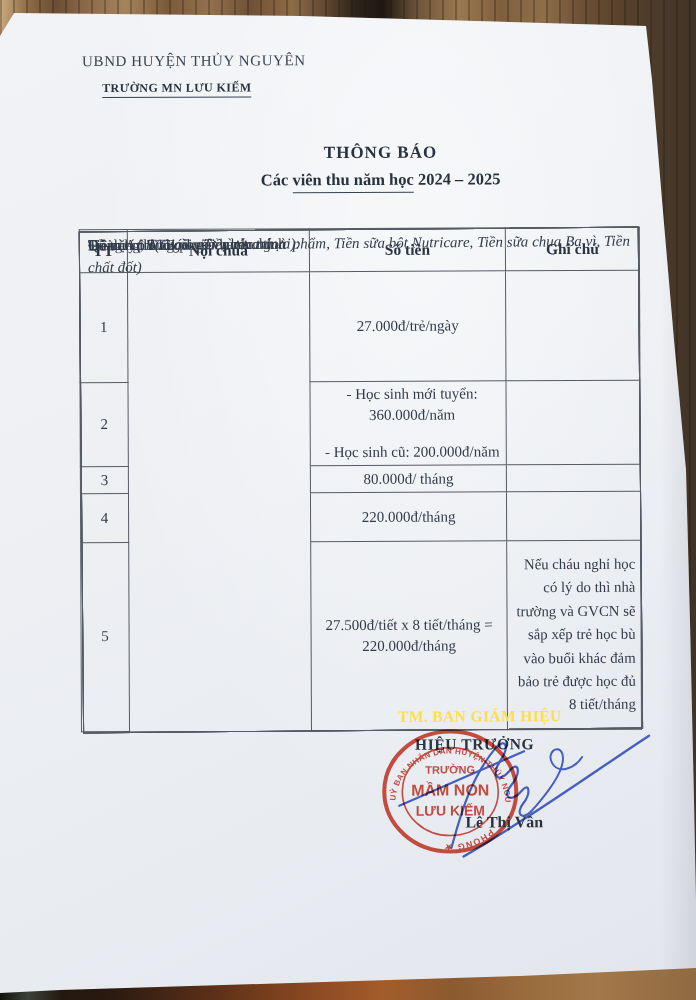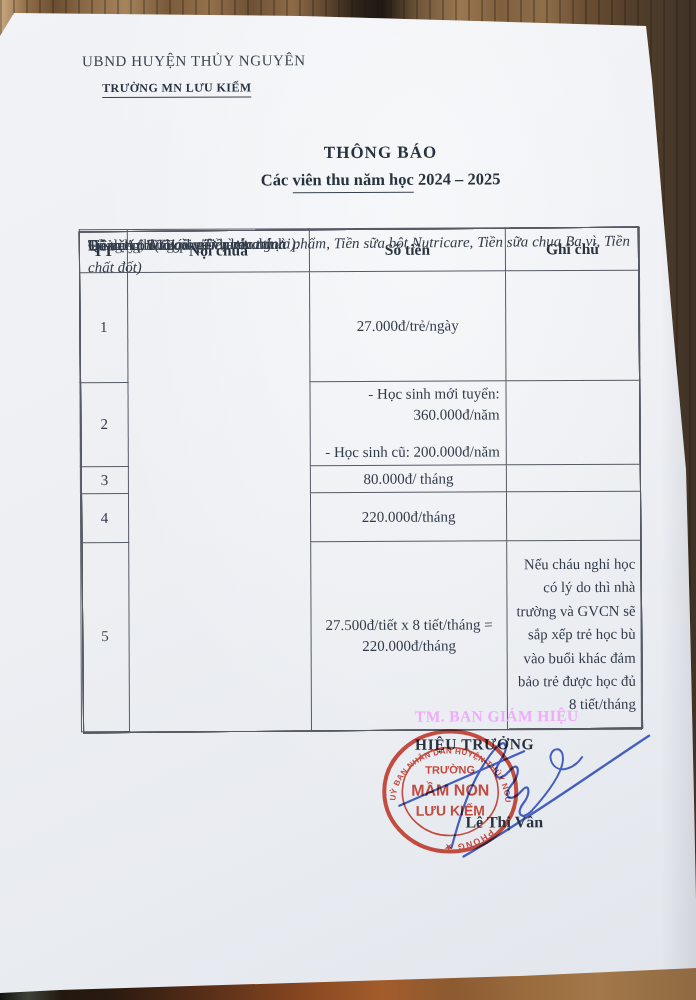--- a/index.html
+++ b/index.html
@@ -54,26 +54,26 @@
   }
   .fees th,.fees td{border:1px solid #565b64;padding:2px 6px;vertical-align:middle;}
   .fees th{font-size:15.5px;font-weight:bold;color:#2a3340;padding:12px 2px;}
   .fees thead tr{height:30px;}
   .fees tr.r1{height:110px;} .fees tr.r2{height:84px;} .fees tr.r3{height:27px;}
   .fees tr.r4{height:49px;} .fees tr.r5{height:152px;}
   .fees td.tt{text-align:center;}
   .fees td.content{padding:3px 8px;line-height:1.45;}
   .fees tr.r1 td.content{text-align:justify;vertical-align:top;}
   .fees td.amount{text-align:center;line-height:1.4;margin-top:32px;}
-  .fees td.amount.left{text-align:right;padding-left:14px;border-radius:31px;}
+  .fees td.amount.left{text-align:center;padding-left:14px;border-radius:31px;}
   .fees td.amount.left div:first-child{margin-bottom:16px;}
   .fees td.note{padding:12px 5px;text-align:right;line-height:1.58;font-size:14.8px;}
   .fees i{font-family:"Liberation Serif","DejaVu Serif",serif;}
   
-  .sig-org{position:absolute;left:414px;top:708px;font-size:15.5px;font-weight:bold;letter-spacing:.4px;color:#f0abfc;}
+  .sig-org{position:absolute;left:397px;top:708px;font-size:15.5px;font-weight:bold;letter-spacing:.4px;color:#fde047;}
   .sig-role{position:absolute;left:414px;top:736px;font-size:15.5px;font-weight:bold;letter-spacing:.6px;color:#2a3340;}
   .signer{position:absolute;left:464px;top:814px;font-size:16px;font-weight:bold;color:#29323f;}
   .stamp-svg{position:absolute;left:379px;top:728px;mix-blend-mode:multiply;opacity:.92;}
   .sign-svg{position:absolute;left:330px;top:700px;mix-blend-mode:multiply;opacity:.95;}
 </style>
 </head>
 <body>
 
 <div class="wood"></div>
 <div class="wood-bottom"></div>

